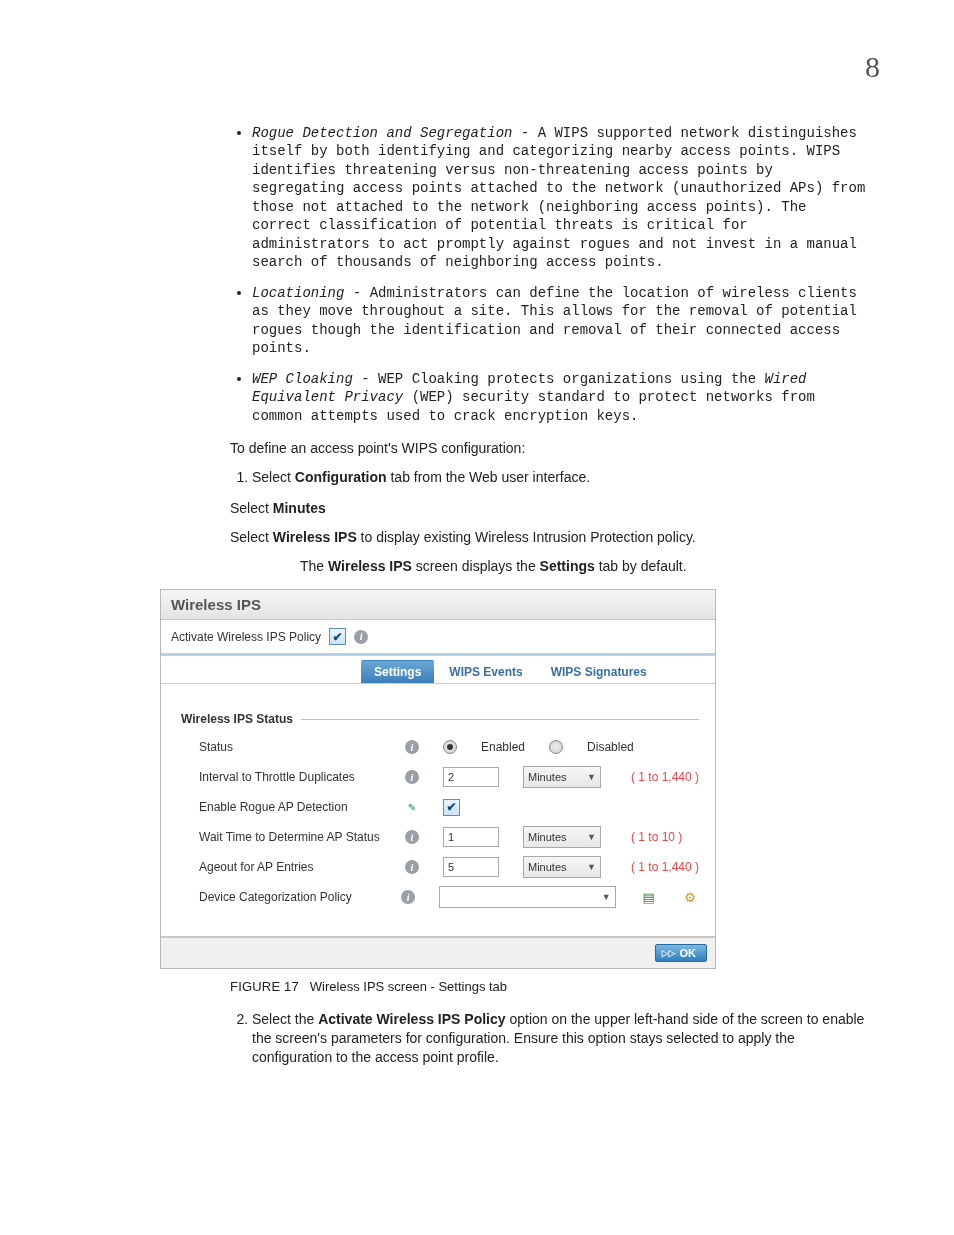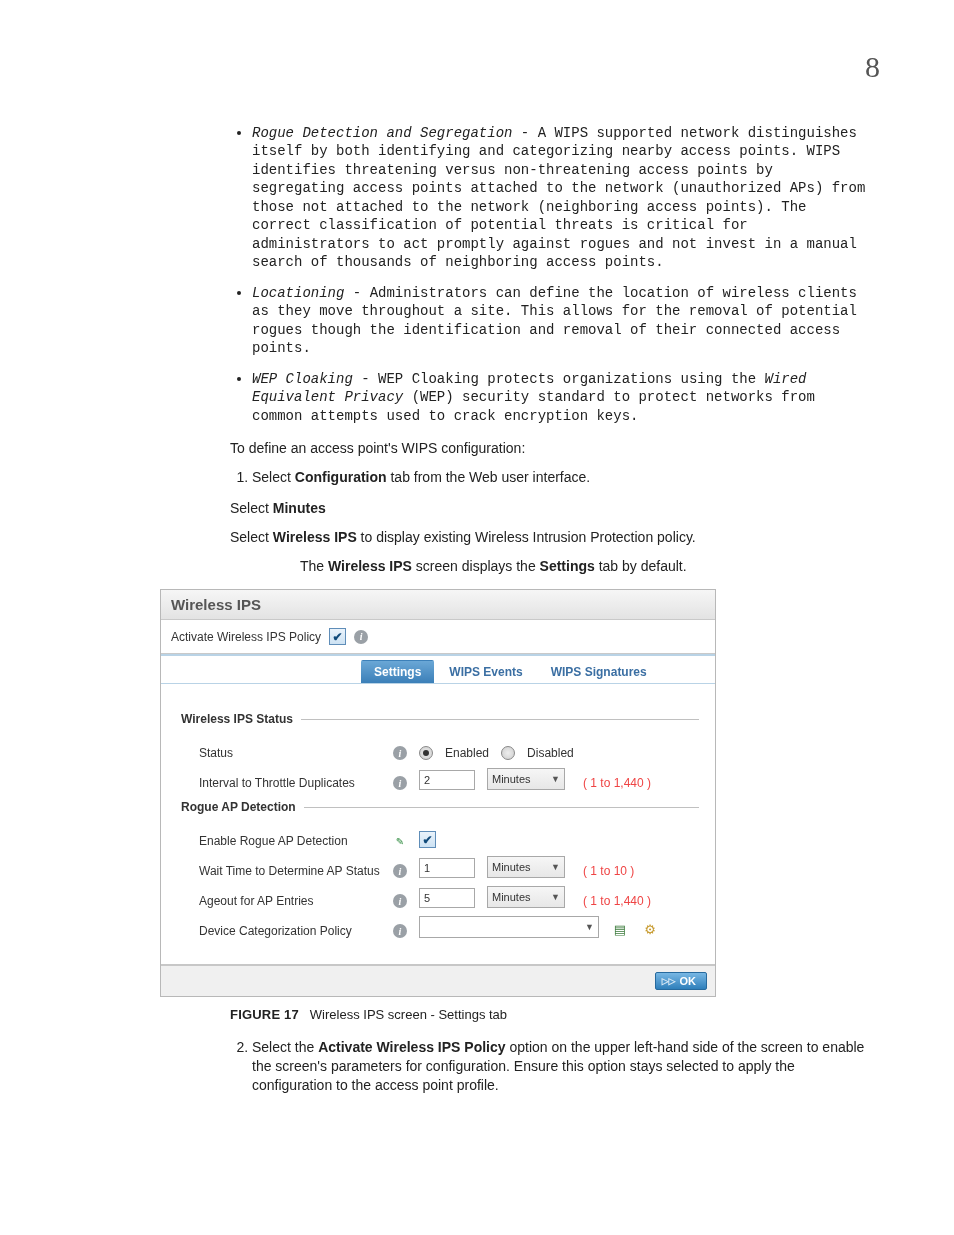--- a/index.html
+++ b/index.html
@@ -89,22 +89,22 @@
     margin: 10px 0 8px 0;
   }
   .group-title .line {
     flex: 1;
     height: 1px;
     background: #c0c0c0;
     margin-left: 8px;
   }
   .field-row {
     display: flex;
-    align-items: flex-end;
-    gap: 12px;
+    align-items: center;
+    gap: 24px;
     margin: 4px 0 4px 18px;
     height: 26px;
   }
   .field-label {
     width: 182px;
     font-size: 12px;
     color: #333;
   }
   .info-icon, .edit-icon {
     width: 14px; height: 14px;
@@ -180,21 +180,21 @@
     padding: 2px 10px 2px 6px;
     font-size: 11px;
     font-weight: bold;
     display: inline-flex; align-items: center; gap: 4px;
     cursor: pointer;
   }
   .fig-caption {
     margin: 10px 0 16px 160px;
     font-size: 13px;
   }
-  .fig-caption .figlabel { font-weight: bold; letter-spacing: 0.2px; text-align: right; }
+  .fig-caption .figlabel { font-weight: normal; letter-spacing: 0.2px; text-align: right; }
 </style>
 </head>
 <body>
 
 <div class="page">
   <div class="page-num">8</div>
 
   <div class="body-text">
     <ul class="bullets">
       <li>
@@ -263,24 +263,20 @@
         <span class="field-label">Interval to Throttle Duplicates</span>
         <span class="info-icon">i</span>
         <input class="num-input" value="2" style="">
         <span class="unit-select">
           <span>Minutes</span>
             <span class="caret">▼</span>
         </span>
         <span class="range">( 1 to 1,440 )</span>
       </div>
 
-      <div class="group-title">
-        <span>Rogue AP Detection</span>
-          <span class="line"></span>
-      </div>
       <div class="field-row">
         <span class="field-label">Enable Rogue AP Detection</span>
         <span class="edit-icon">✎</span>
         <span class="chk">✔</span>
       </div>
       <div class="field-row">
         <span class="field-label">Wait Time to Determine AP Status</span>
         <span class="info-icon">i</span>
         <input class="num-input" value="1" style="">
         <span class="unit-select">

